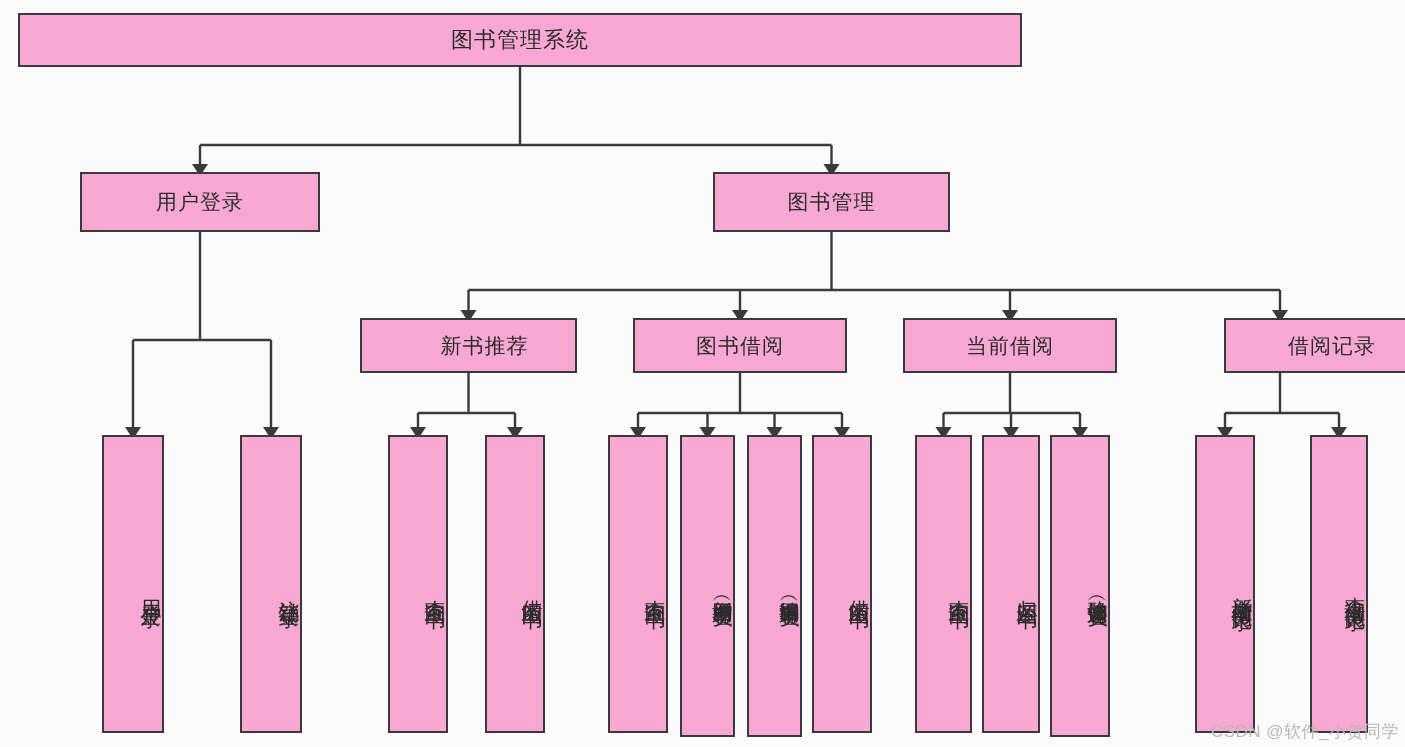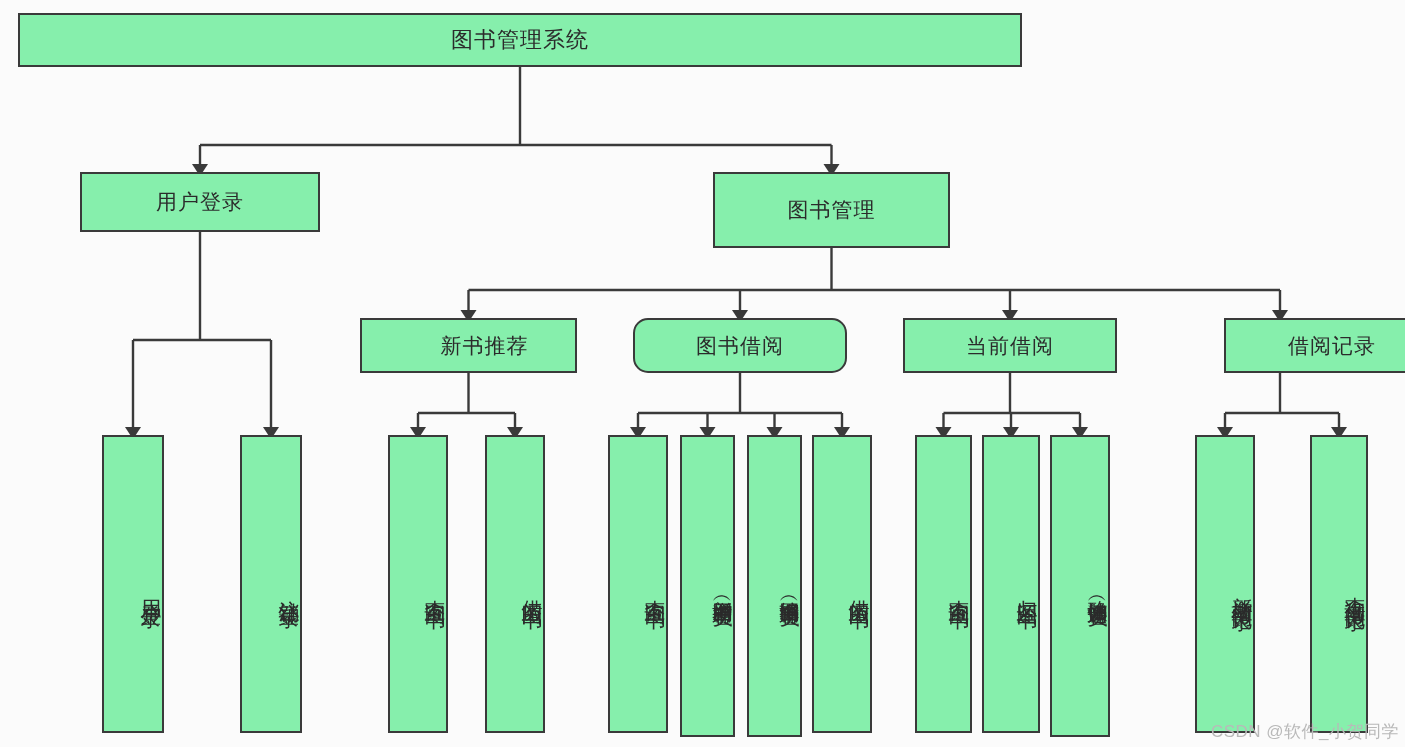--- a/index.html
+++ b/index.html
@@ -14,21 +14,21 @@
   #diagram-root{
     position:absolute;left:0;top:0;width:1405px;height:747px;
   }
   #edge-layer{
     position:absolute;left:0;top:0;width:1405px;height:747px;
     pointer-events:none;
   }
   .node{
     position:absolute;
     box-sizing:border-box;
-    background:#86efac;
+    background:#f9a8d4;
     border:2px solid #3a3a3a;
     display:flex;
     align-items:center;
     justify-content:center;
     color:#2b2b2b;
   }
   .node.horiz{
     font-size:21px;
     letter-spacing:1px;
   }
@@ -107,25 +107,25 @@
         <path d="M1225,413 L1339,413"></path>
         <path d="M1225,413 L1225,433" marker-end="url(#arrowhead)"></path>
         <path d="M1339,413 L1339,433" marker-end="url(#arrowhead)"></path>
       </g>
   </svg>
 
   <div class="node root" style="left:18px;top:13px;width:1004px;height:54px;">图书管理系统</div>
 
   <div class="node horiz" style="left:80px;top:172px;width:240px;height:60px;">用户登录</div>
 
-  <div class="node horiz" style="left:713px;top:172px;width:237px;height:76px;">图书管理</div>
+  <div class="node horiz" style="left:713px;top:172px;width:237px;height:60px;">图书管理</div>
 
   <div class="node horiz" style="left:360px;top:318px;width:217px;height:55px;padding-left:32px;">新书推荐</div>
 
-  <div class="node horiz" style="left:633px;top:318px;width:214px;height:55px;border-radius:15px;">图书借阅</div>
+  <div class="node horiz" style="left:633px;top:318px;width:214px;height:55px;">图书借阅</div>
 
   <div class="node horiz" style="left:903px;top:318px;width:214px;height:55px;">当前借阅</div>
 
   <div class="node horiz" style="left:1224px;top:318px;width:216px;height:55px;">借阅记录</div>
 
   <div class="node vert" style="left:102px;top:435px;width:62px;height:298px;">用户登录</div>
 
   <div class="node vert" style="left:240px;top:435px;width:62px;height:298px;">注销登录</div>
 
   <div class="node vert" style="left:388px;top:435px;width:60px;height:298px;">查询图书</div>

